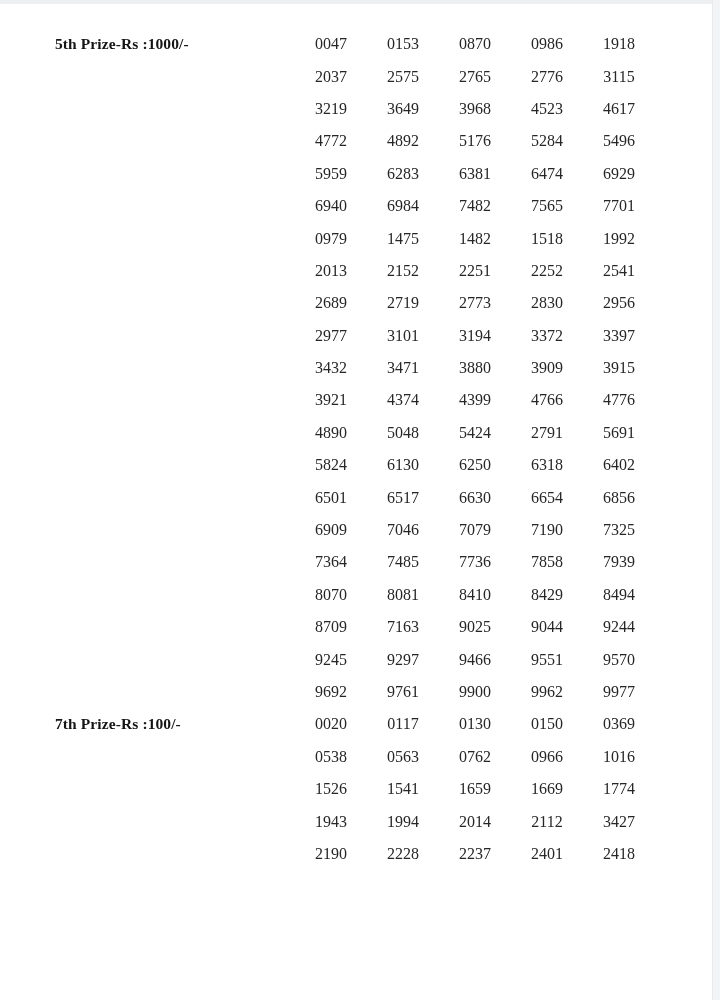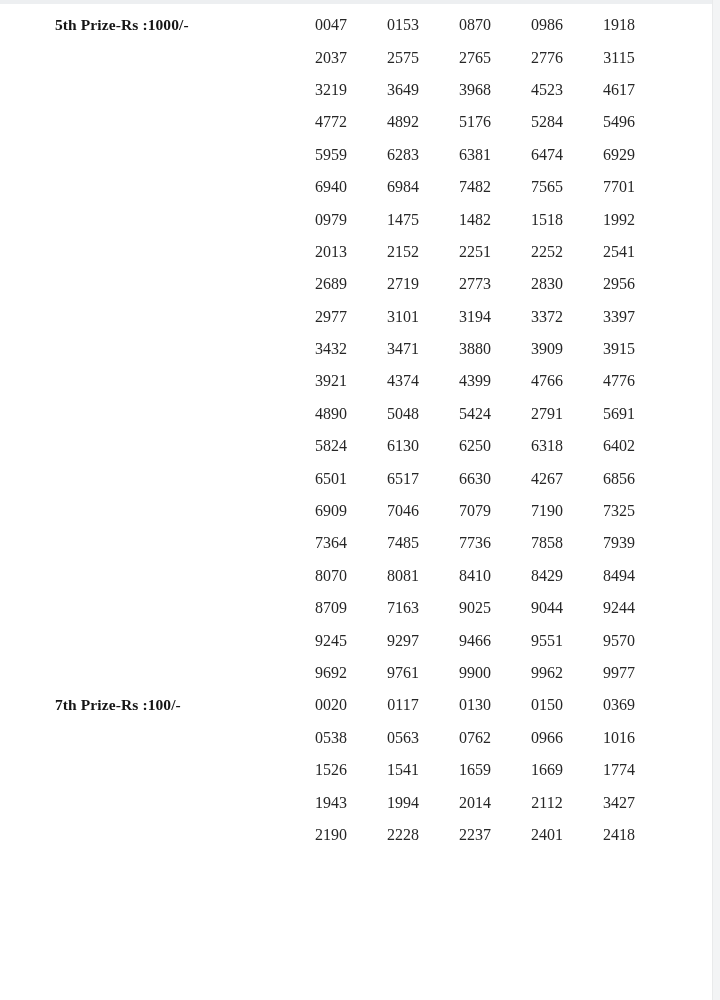--- a/index.html
+++ b/index.html
@@ -24,21 +24,21 @@
   .right-strip {
     position: absolute;
     top: 0; right: 0;
     width: 7px;
     height: 1000px;
     background: #f3f4f5;
     border-left: 1px solid #e9eaeb;
   }
   .results {
     position: absolute;
-    top: 9px;
+    top: 28px;
     left: 55px;
     width: 610px;
   }
   .prize-row {
     display: flex;
     align-items: center;
     height: 32.4px;
   }
   .prize-label {
     width: 240px;
@@ -174,21 +174,21 @@
       <span class="num-cell">6130</span>
       <span class="num-cell">6250</span>
       <span class="num-cell">6318</span>
       <span class="num-cell">6402</span>
     </div>
     <div class="prize-row">
       <span class="prize-label"></span>
       <span class="num-cell">6501</span>
       <span class="num-cell">6517</span>
       <span class="num-cell">6630</span>
-      <span class="num-cell">4267</span>
+      <span class="num-cell">6654</span>
       <span class="num-cell">6856</span>
     </div>
     <div class="prize-row">
       <span class="prize-label"></span>
       <span class="num-cell">6909</span>
       <span class="num-cell">7046</span>
       <span class="num-cell">7079</span>
       <span class="num-cell">7190</span>
       <span class="num-cell">7325</span>
     </div>

